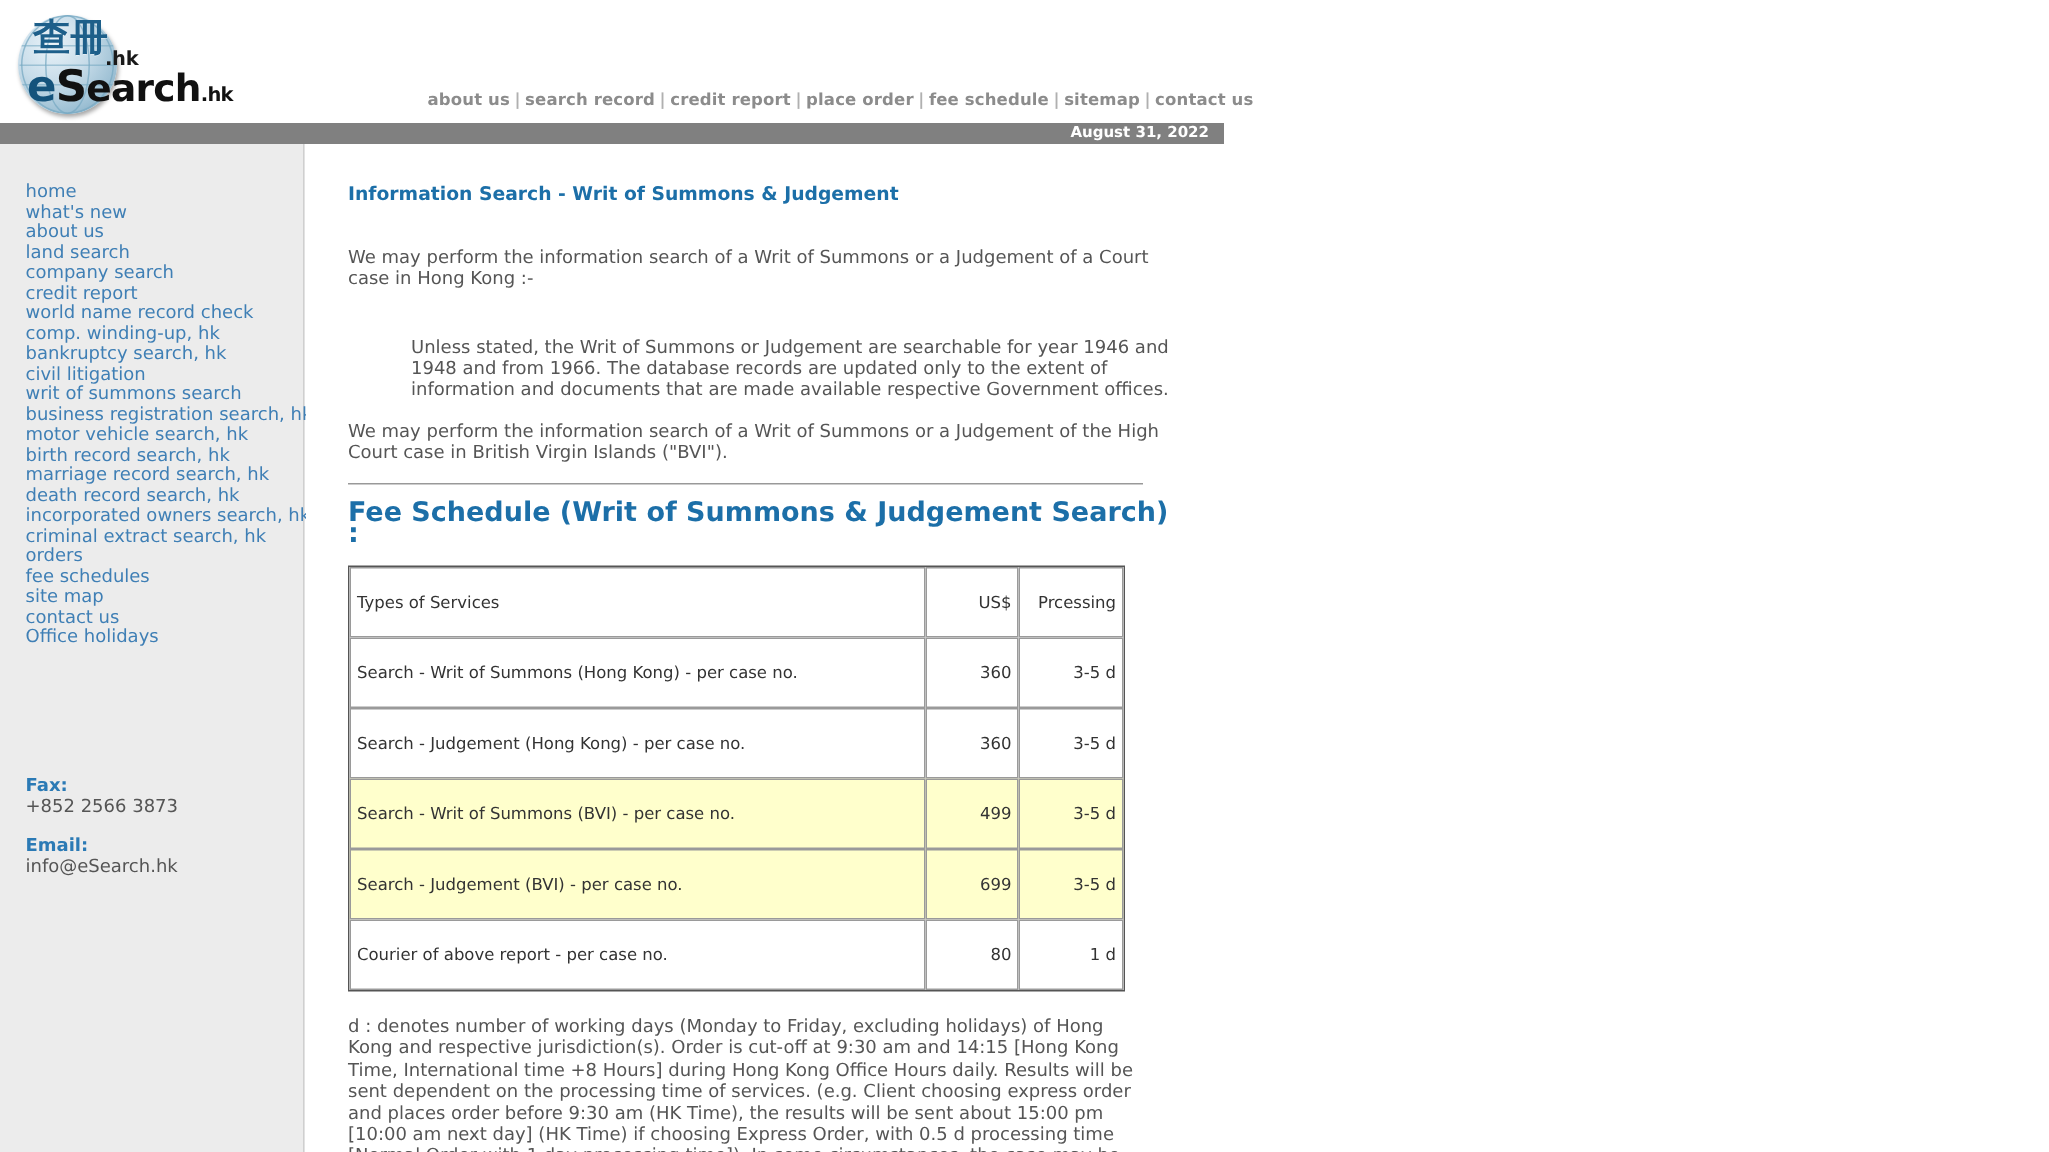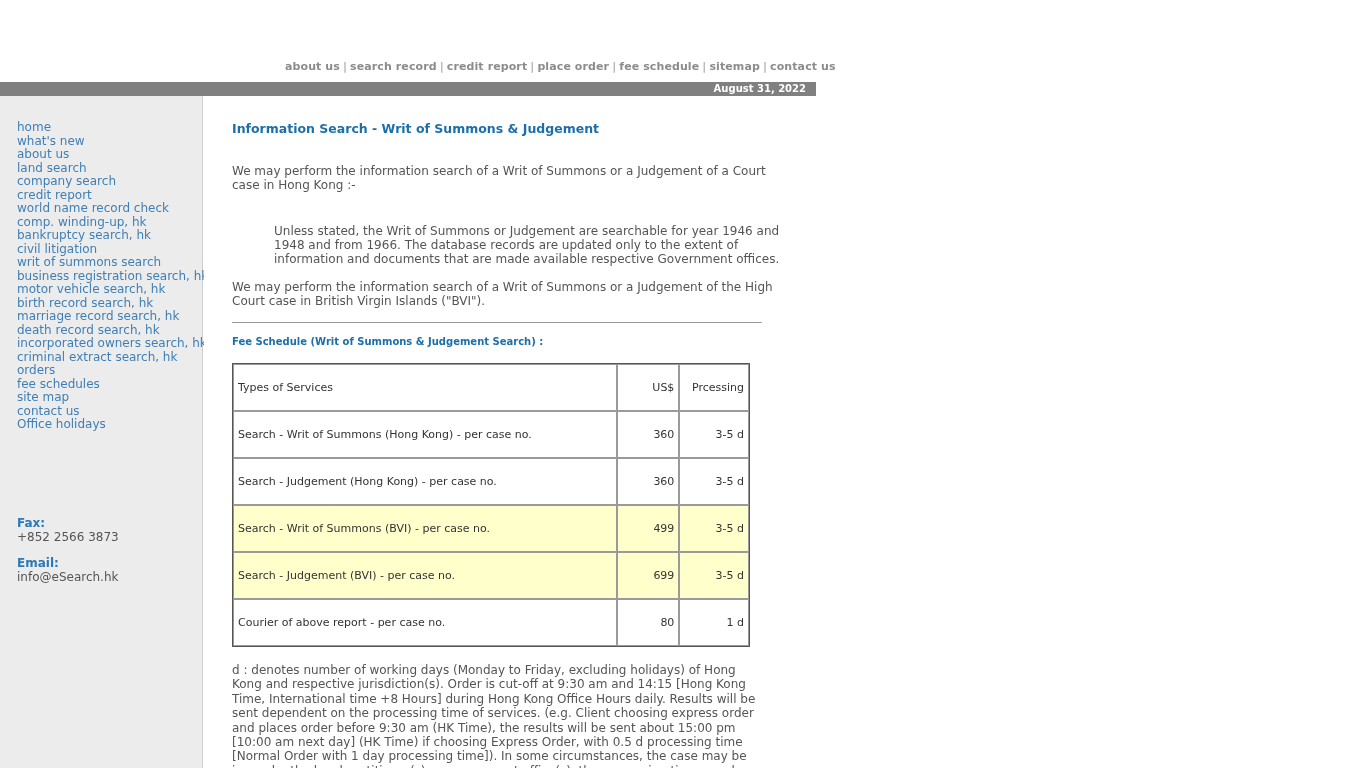--- a/index.html
+++ b/index.html
@@ -190,21 +190,21 @@
   }
 
   h1.section-title {
     font-size: 12.5px;
     font-weight: bold;
     color: #1c6fa8;
     margin: 26px 0 0 0;
     line-height: 14px;
   }
   h2.section-title {
-    font-size: 10px;
+    font-size: 18px;
     font-weight: bold;
     color: #1c6fa8;
     margin: 0;
     line-height: 14px;
   }
   p.body {
     font-size: 12px;
     line-height: 14px;
     color: #555555;
     margin: 0;
@@ -277,20 +277,32 @@
     font-weight: bold;
     margin: 14px 0 0 0;
     width: 520px;
   }
 </style>
 </head>
 <body>
 
 <div class="header">
 
+  <div class="logo-wrap">
+    <div class="logo-globe">
+      <span class="meridian m1"></span>
+      <span class="meridian m2"></span>
+      <span class="lat l1"></span>
+      <span class="lat l2"></span>
+      <span class="lat l3"></span>
+    </div>
+    <div class="logo-cjk">查冊</div>
+    <div class="logo-hk-top">.hk</div>
+    <div class="logo-word"><span class="big">e</span><span class="big dark">S</span><span class="dark">earch</span><span class="suffix">.hk</span></div>
+  </div>
 
   <div class="topnav">
     <a href="#">about us</a><span class="sep">|</span><a href="#">search record</a><span class="sep">|</span><a href="#">credit report</a><span class="sep">|</span><a href="#">place order</a><span class="sep">|</span><a href="#">fee schedule</a><span class="sep">|</span><a href="#">sitemap</a><span class="sep">|</span><a href="#">contact us</a>
   </div>
 
   <div class="datebar">August 31, 2022</div>
 </div>
 
 <div class="page">
 

